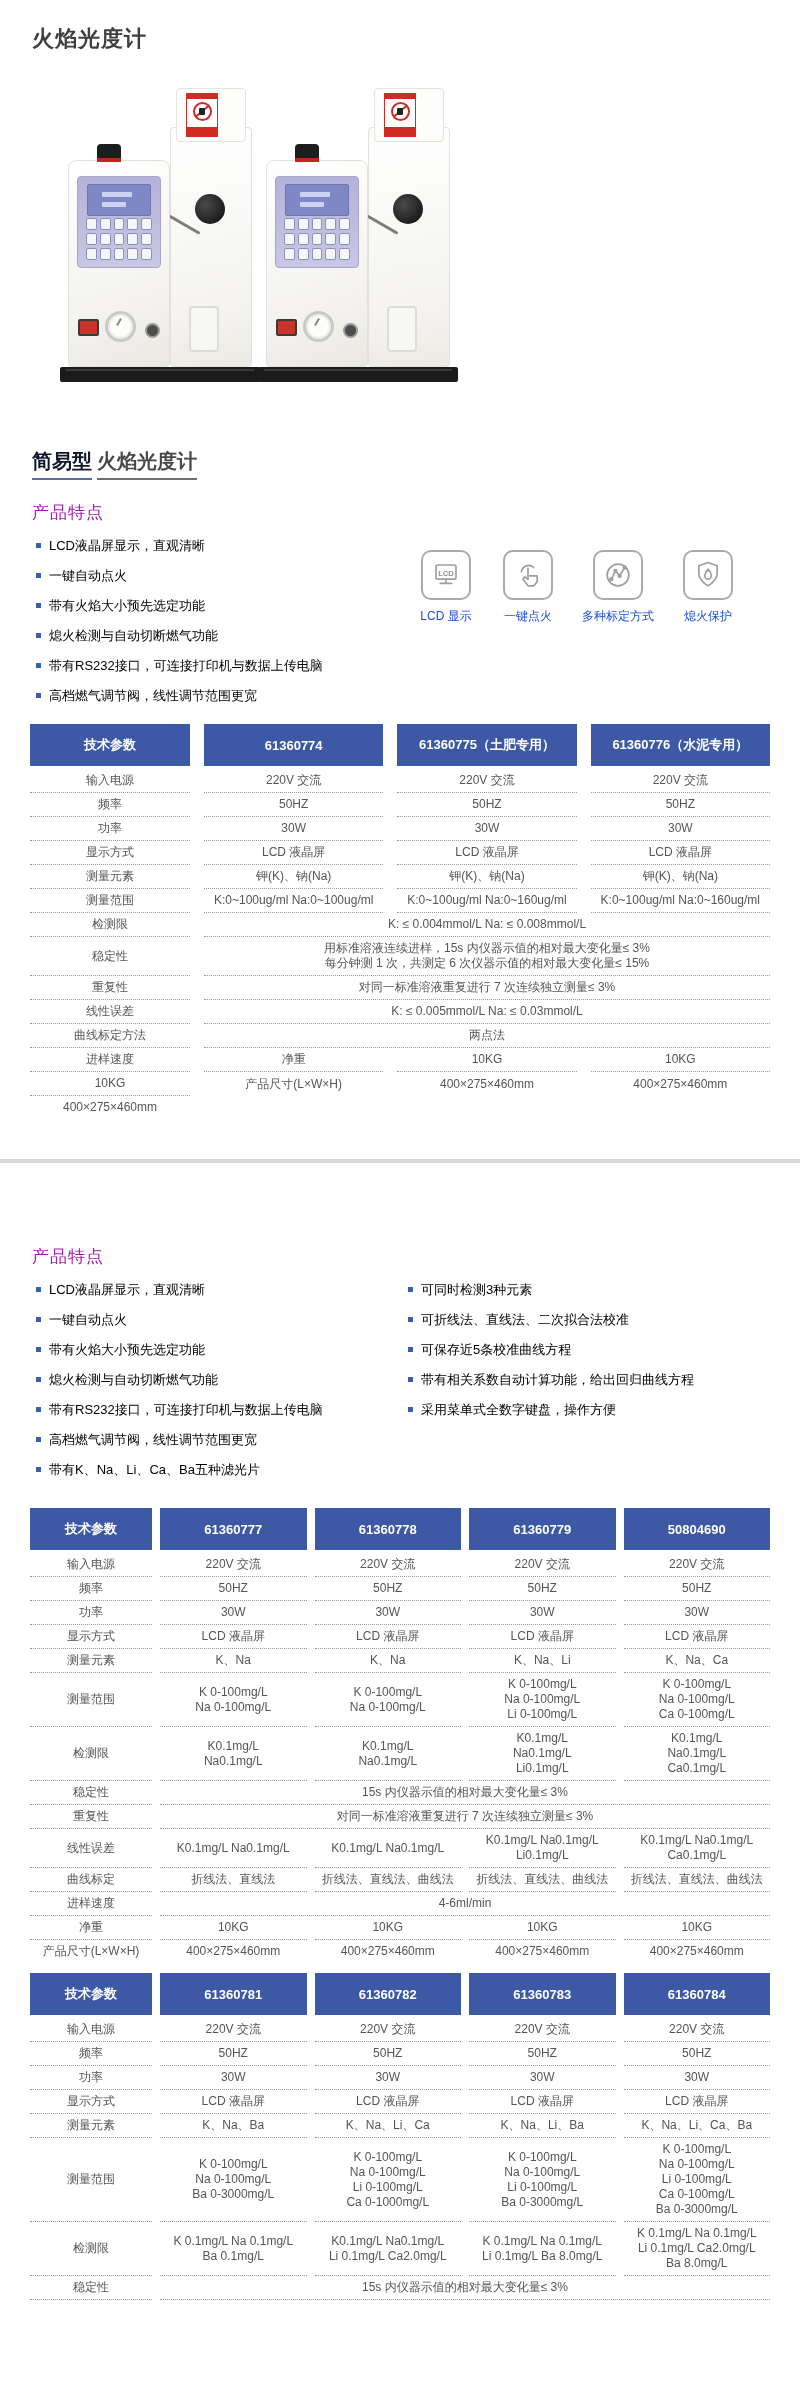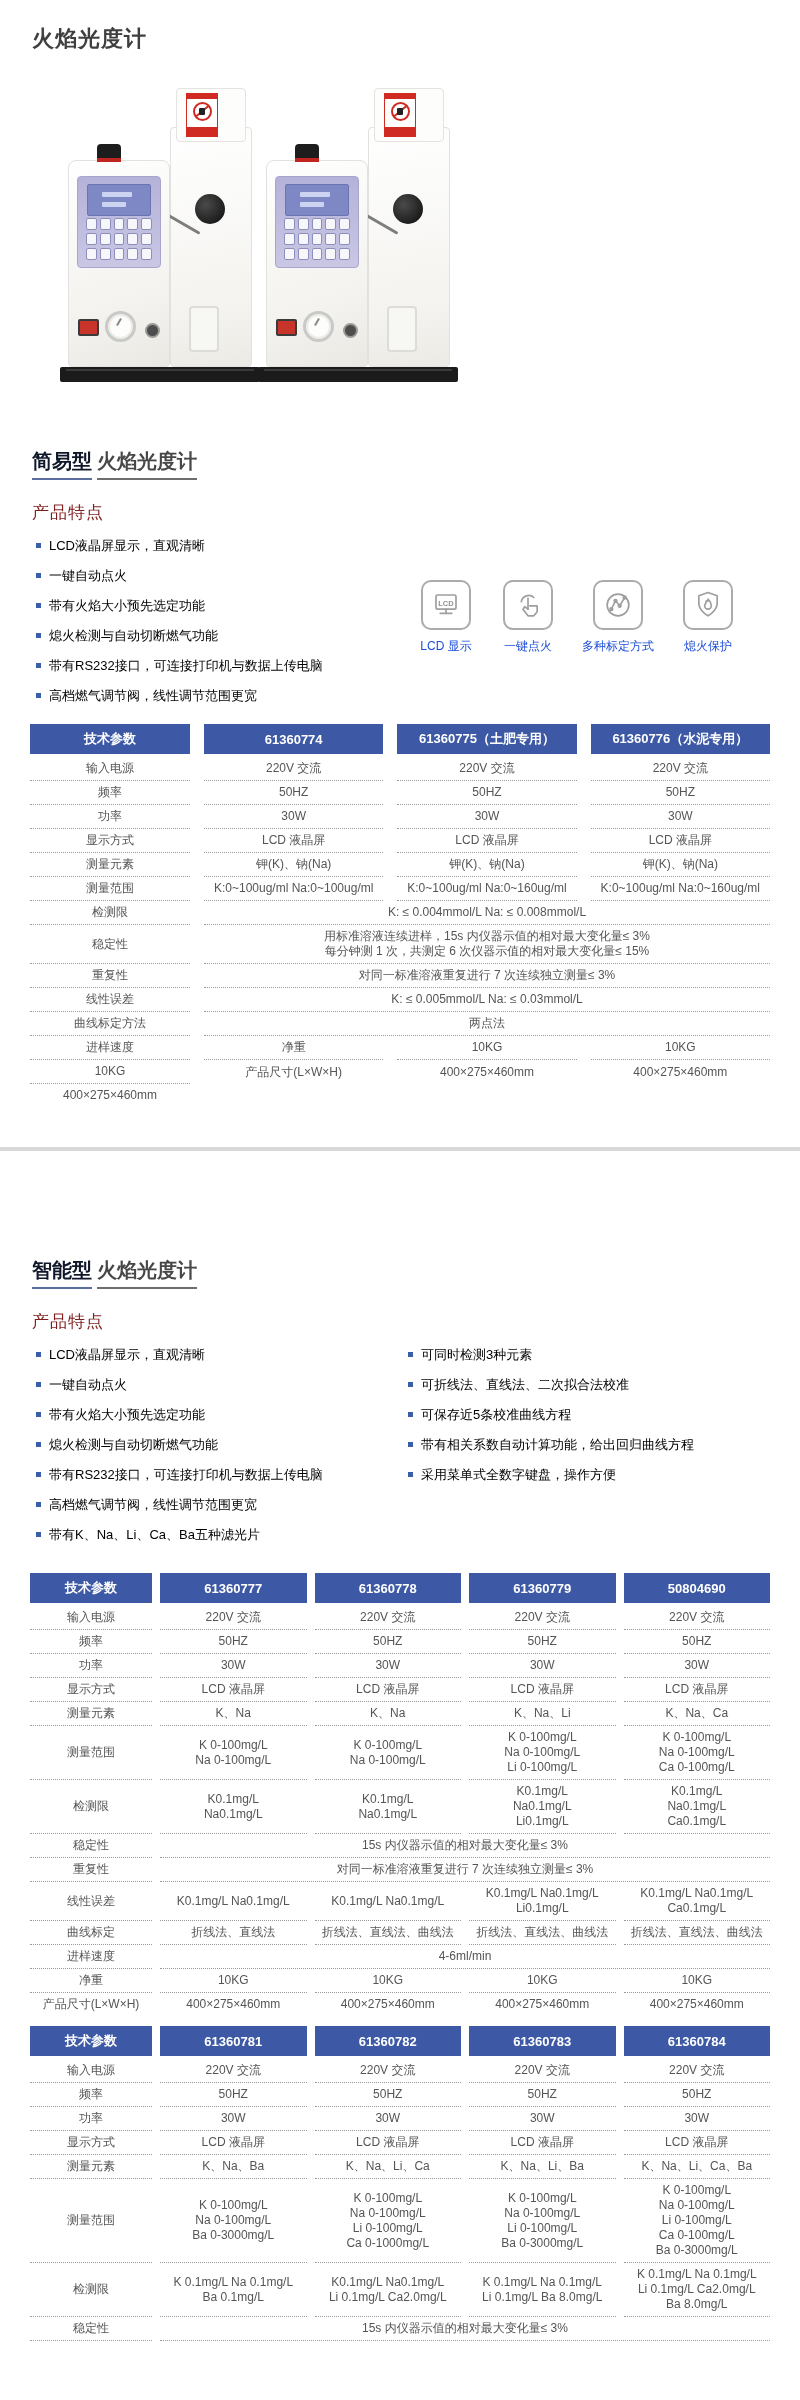--- a/index.html
+++ b/index.html
@@ -47,41 +47,41 @@
   .sticker .bar-bot{position:absolute;bottom:0;left:0;right:0;height:9px;background:#cf2b23;}
   .hole{position:absolute;top:66px;left:24px;width:30px;height:30px;border-radius:50%;
         background:radial-gradient(circle at 36% 36%,#4a4a4a,#0b0b0b);}
   .tube{position:absolute;top:92px;left:-16px;width:48px;height:3px;background:#7d7d7a;transform:rotate(30deg);border-radius:2px;}
   .neb{position:absolute;bottom:14px;left:18px;width:26px;height:42px;border:2px solid #dddcd7;border-radius:4px;background:#f7f7f4;}
 
   
   .sec-head{margin:50px 0 0 32px;font-size:20px;font-weight:bold;}
   .sec-head .hl{color:#0f172a;border-bottom:2px solid #5b6f9e;padding-bottom:6px;margin-right:5px;}
   .sec-head .rest{color:#474747;border-bottom:2px solid #6e6e6e;padding-bottom:6px;}
-  .feat-title{margin:26px 0 0 32px;font-size:17px;color:#7f1d1d;letter-spacing:1px;}
+  .feat-title{margin:26px 0 0 32px;font-size:17px;color:#a21caf;letter-spacing:1px;}
 
   
   .feat-zone{position:relative;margin:14px 0 0 36px;}
   ul.flist{list-style:none;margin:0;padding:0;}
   ul.flist li{display:flex;align-items:flex-start;font-size:13px;color:#000000;margin-bottom:14px;line-height:16px;}
   .fbullet{flex:0 0 auto;width:5px;height:5px;background:#3a5fa8;margin:5px 8px 0 0;}
   .two-col{display:grid;grid-template-columns:372px 1fr;margin:14px 0 0 36px;}
 
   
-  .icon-row{position:absolute;top:42px;left:382px;display:flex;gap:26px;}
+  .icon-row{position:absolute;top:12px;left:382px;display:flex;gap:26px;}
   .icon-block{display:flex;flex-direction:column;align-items:center;min-width:56px;}
   .icon-box{width:46px;height:46px;border:2px solid #ababab;border-radius:10px;display:flex;align-items:center;justify-content:center;}
   .icon-box svg{stroke:#9e9e9e;fill:none;stroke-width:2;stroke-linecap:round;stroke-linejoin:round;}
   .icon-label{margin-top:8px;font-size:12px;color:#1d4ed8;white-space:nowrap;}
 
   
   .ptable{display:grid;width:740px;margin:20px auto 0;column-gap:14px;}
   .cols4{grid-template-columns:160px 1fr 1fr 1fr;}
   .cols5{grid-template-columns:122px 1fr 1fr 1fr 1fr;column-gap:8px;}
-  .pt-h{background:#3d59a5;color:#fff;font-size:13px;font-weight:bold;height:30px;margin-bottom:3px;
+  .pt-h{background:#3d59a5;color:#fff;font-size:13px;font-weight:bold;height:42px;margin-bottom:3px;
         display:flex;align-items:center;justify-content:center;text-align:center;}
   .pt-c{border-bottom:1px dotted #9a9a9a;display:flex;align-items:center;justify-content:center;
         text-align:center;font-size:12px;color:#555;padding:4px 2px;line-height:15px;white-space:pre-line;}
   .pt-span{grid-column:2 / -1;}
   .pt-last{border-bottom:none;}
 
   .divider{margin-top:40px;height:4px;background:#d8d8d8;}
   .sec2-gap{height:56px;}
 </style>
 </head>
@@ -302,23 +302,20 @@
       <div class="pt-c">10KG</div>
       <div class="pt-c pt-last">产品尺寸(L×W×H)</div>
       <div class="pt-c pt-last">400×275×460mm</div>
       <div class="pt-c pt-last">400×275×460mm</div>
       <div class="pt-c pt-last">400×275×460mm</div>
     </div>
 
   <div class="divider"></div>
   <div class="sec2-gap"></div>
 
-  <div class="sec-head">
-    <span class="hl">智能型</span><span class="rest">火焰光度计</span>
-  </div>
   <div class="feat-title">产品特点</div>
 
   <div class="two-col">
     <ul class="flist">
         <li>
           <span class="fbullet"></span>
           <span>LCD液晶屏显示，直观清晰</span>
         </li>
         <li>
           <span class="fbullet"></span>

